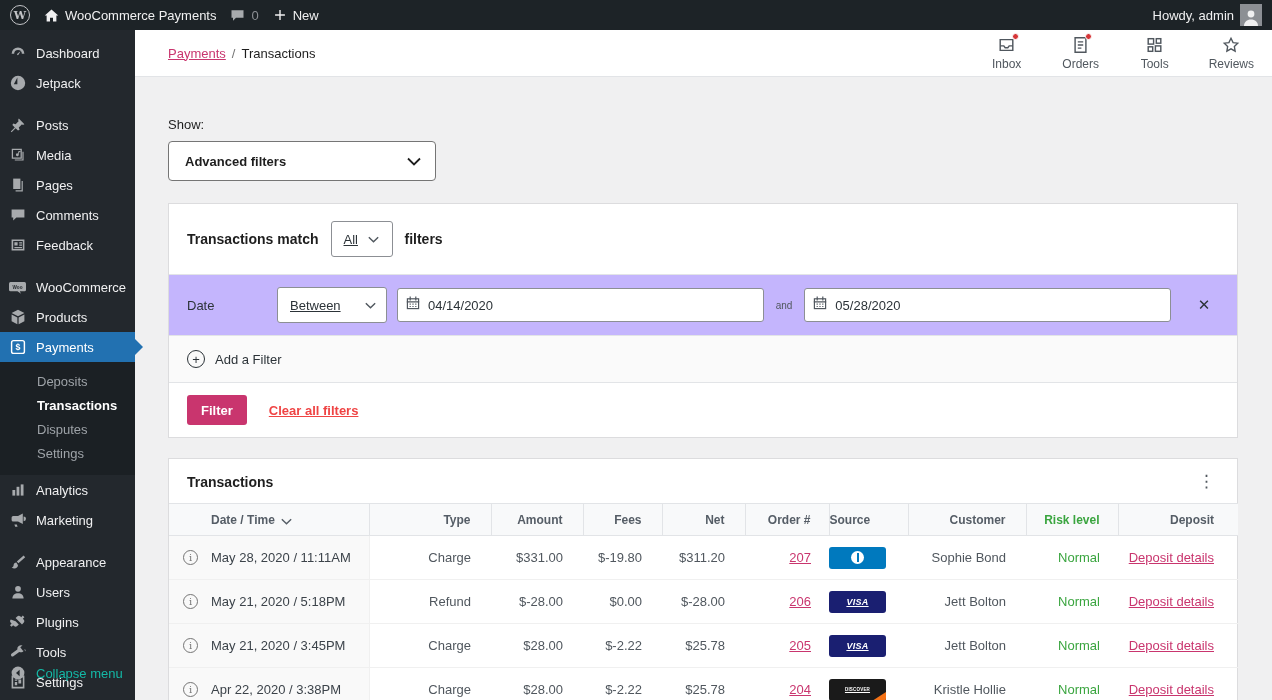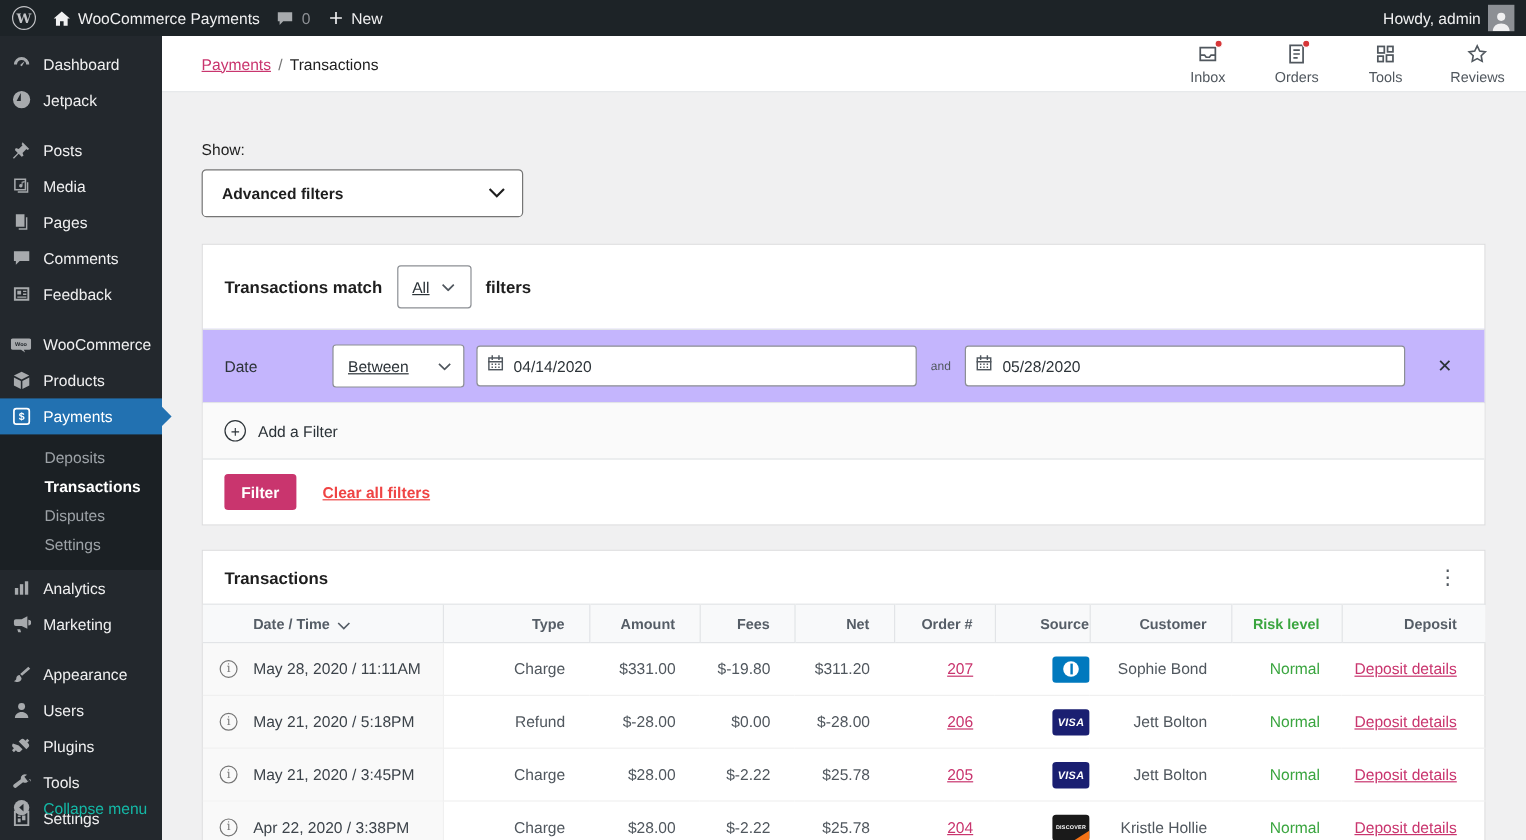--- a/index.html
+++ b/index.html
@@ -96,25 +96,25 @@
     display:flex; align-items:center; justify-content:center; font-size:10px; font-family:"DejaVu Serif", serif; cursor:pointer; }
   .al-r { text-align:right; }
   .c-type,.c-amount,.c-fees,.c-net { padding-right:20px; }
   th.c-type,th.c-amount,th.c-fees,th.c-net { padding-right:20px; }
   .c-order { padding-right:18px; }
   .c-customer { padding-right:20px; }
   .c-risk { padding-right:18px; color:#3aa53f; }
   .c-deposit { padding-right:24px; }
   .c-order a { color:#c9356e; text-decoration:underline; cursor:pointer; }
   .c-deposit a { color:#c9356e; text-decoration:underline; cursor:pointer; }
-  .c-source { text-align:right; }
+  .c-source { text-align:left; }
   .sort-ico { margin-left:6px; vertical-align:-1px; }
 
   
-  .chip { display:inline-flex; align-items:center; justify-content:center; width:31px; height:22px; border-radius:3px; vertical-align:middle; position:relative; overflow:hidden; }
+  .chip { display:inline-flex; align-items:center; justify-content:center; width:57px; height:22px; border-radius:3px; vertical-align:middle; position:relative; overflow:hidden;text-decoration:underline; }
   .chip-visa { background:#1a1f71; color:#fff; font-style:italic; font-weight:bold; font-size:9px; letter-spacing:.3px; }
   .chip-diners { background:#0079be; }
   .diners-circle { width:13px; height:13px; border-radius:50%; background:#fff; position:relative; }
   .diners-circle::after { content:""; position:absolute; left:5.5px; top:2px; width:2px; height:9px; background:#0079be; }
   .chip-discover { background:#1a1a1a; color:#fff; font-size:4.5px; font-weight:bold; letter-spacing:.2px; }
   .chip-discover::after { content:""; position:absolute; right:0; bottom:0; border-style:solid; border-width:0 0 9px 14px; border-color:transparent transparent #f47216 transparent; }
 </style>
 </head>
 <body>
 

